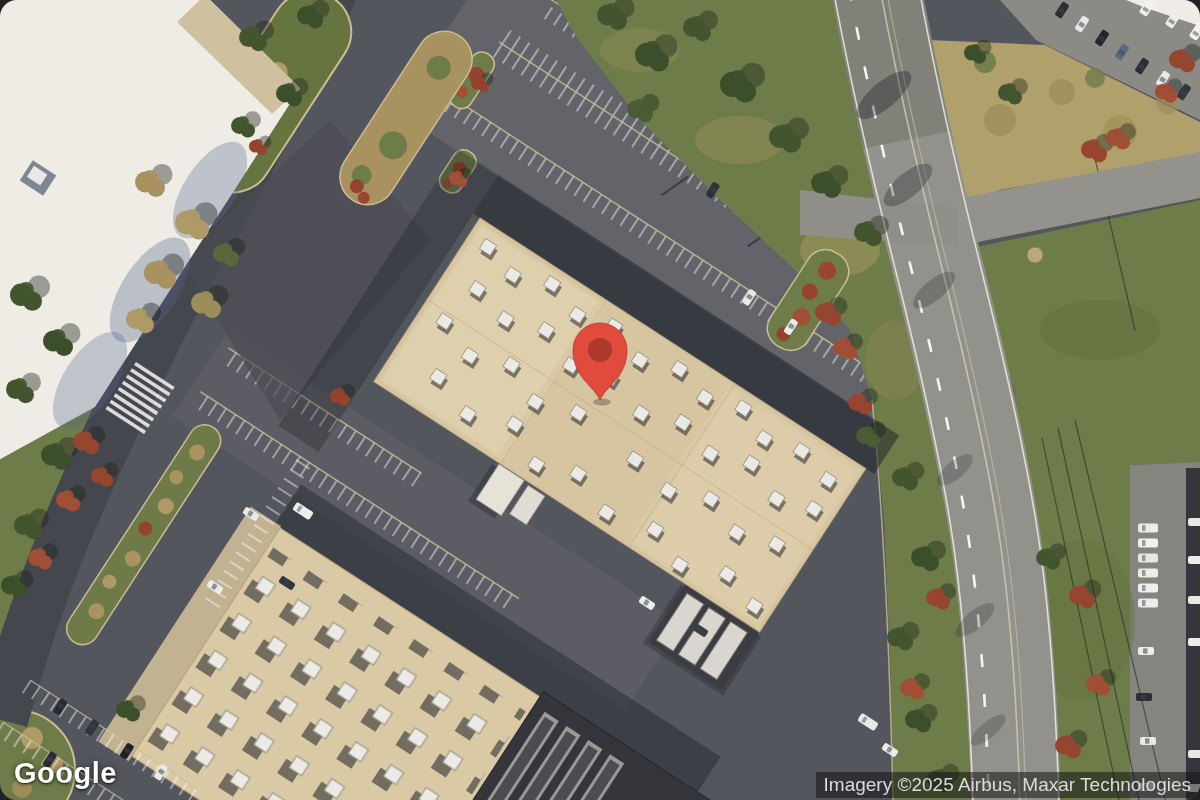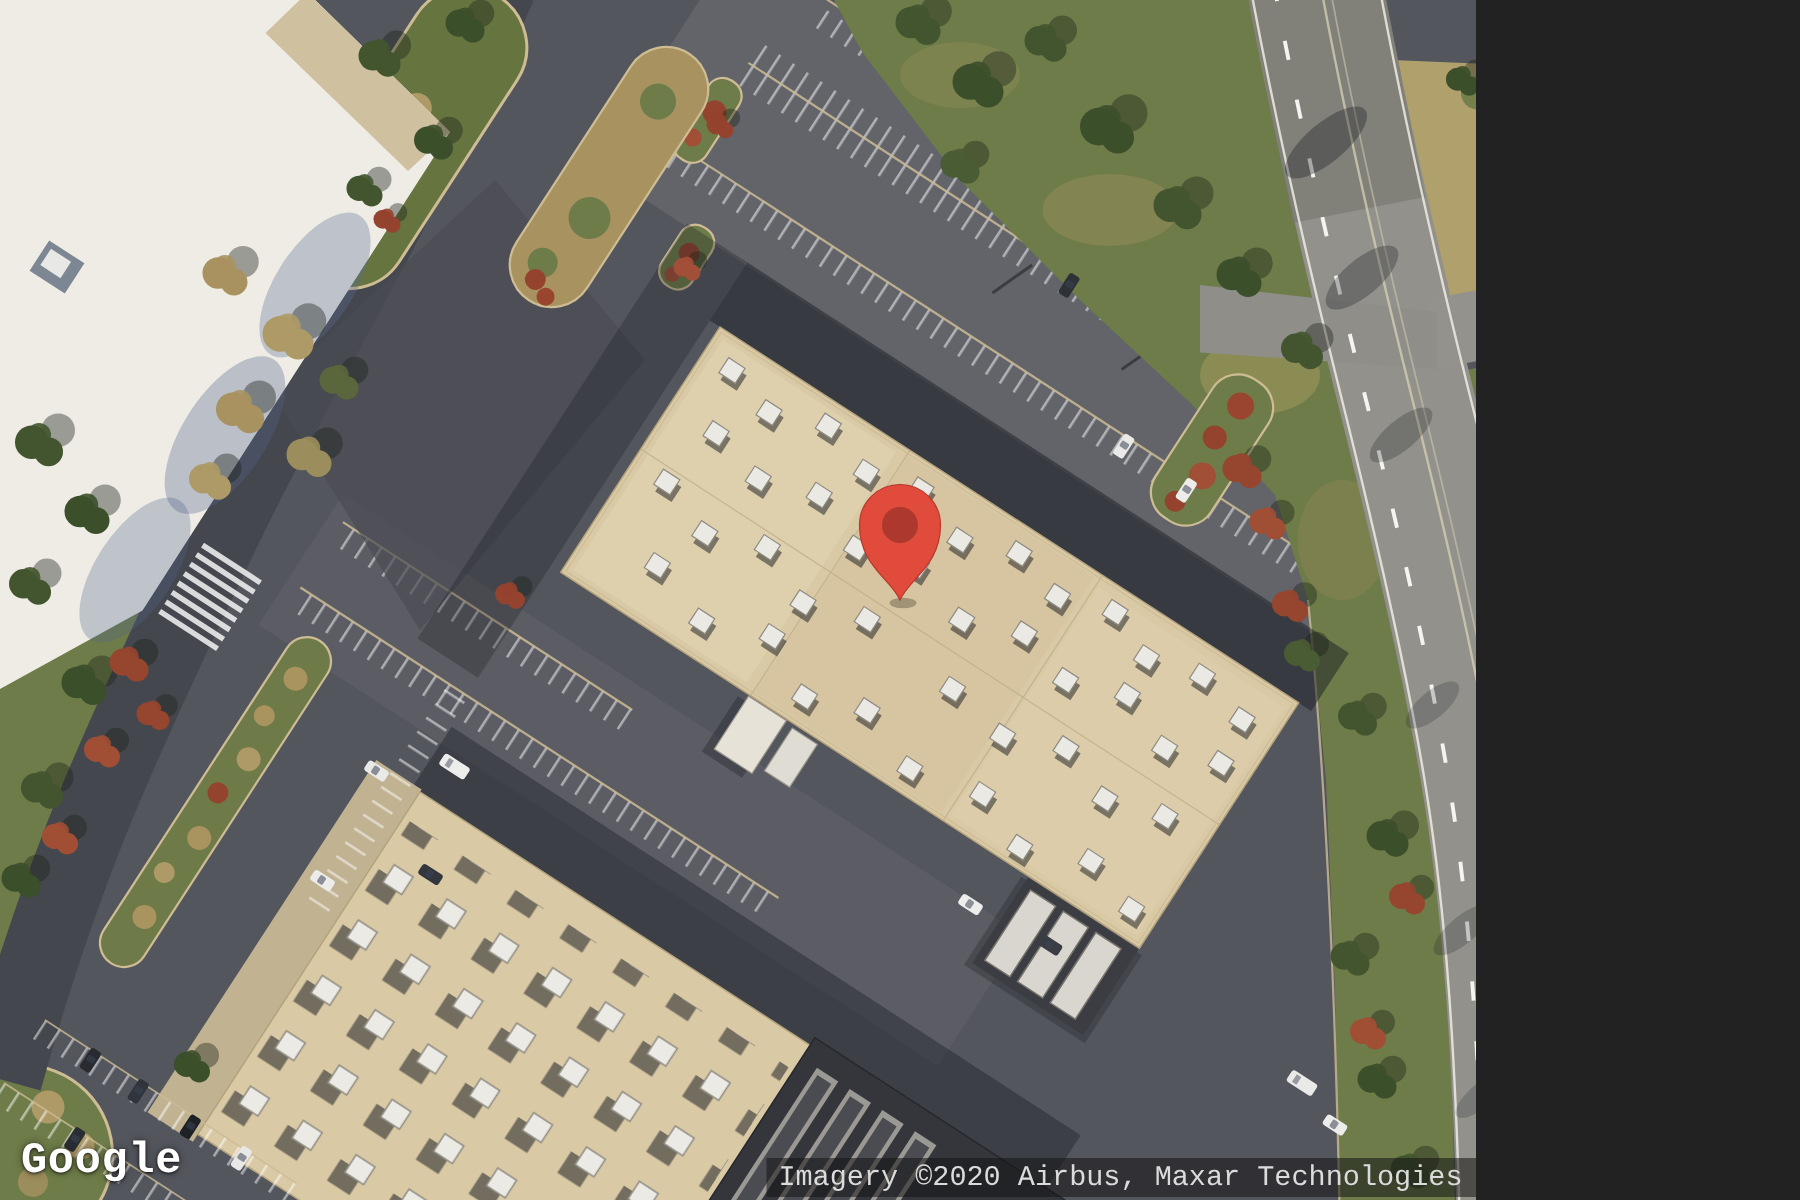--- a/index.html
+++ b/index.html
@@ -1,19 +1,20 @@
 <!DOCTYPE html>
 <html style="--asphalt: #54565E; --asphalt-dark: #45474E; --lot-light: #63646A; --road: #92918B; --roof-beige: #D9C9A5; --roof-white: #EFECE6; --roof-dark: #34363C; --grass: #6E7C49; --grass-dry: #B0A06C; --tree: #42552F; --tree-autumn: #96452F; --curb: #CDBC94; --attribution-bg: rgba(20,20,20,0.55); --attribution-text: #DBDBDB; --logo-text-color: #FFFFFF; --marker-color: #E04B3B; --marker-inner: #AD392E;"><head>
 <meta charset="utf-8">
 <style>
   html,body{margin:0;padding:0;background:#222;}
   .map-viewport{
-    position:relative;width:984px;height:800px;overflow:hidden;
-    font-family:Liberation Mono, monospace;
+    position:relative;width:1200px;height:800px;overflow:hidden;
+    font-family:Liberation Sans, sans-serif;
     background:var(--asphalt,#54565E);
+    border-radius:17px;
   }
   .map-viewport svg{position:absolute;left:0;top:0;display:block;}
   .google-logo{
     position:absolute;left:14px;bottom:10px;z-index:5;
     font-size:29px;font-weight:600;letter-spacing:.5px;
     color:var(--logo-text-color,#fff);
     text-shadow:0 1px 2px rgba(0,0,0,.75),0 0 6px rgba(0,0,0,.45);
     cursor:pointer;user-select:none;
   }
   .attribution-bar{
@@ -435,16 +436,16 @@
 
   <g transform="translate(600,400)">
     <ellipse cx="2" cy="2" rx="9" ry="3.5" fill="#000000" opacity="0.25"></ellipse>
     <path d="M0,0 C-6,-14 -27,-23 -27,-50 A27,27 0 1 1 27,-50 C27,-23 6,-14 0,0 Z" style="fill:var(--marker-color,#E04B3B)" stroke="#B8372B" stroke-width="0.8"></path>
     <circle cx="0" cy="-50" r="12" style="fill:var(--marker-inner,#AD392E)"></circle>
   </g>
 </svg>
 
 <div class="google-logo">Google</div>
 <div class="attribution-bar">
-  <span>Imagery ©2020 Airbus, Maxar Technologies</span>
+  <span>Imagery ©2025 Airbus, Maxar Technologies</span>
 </div>
 
 </div>
 
 </body></html>

